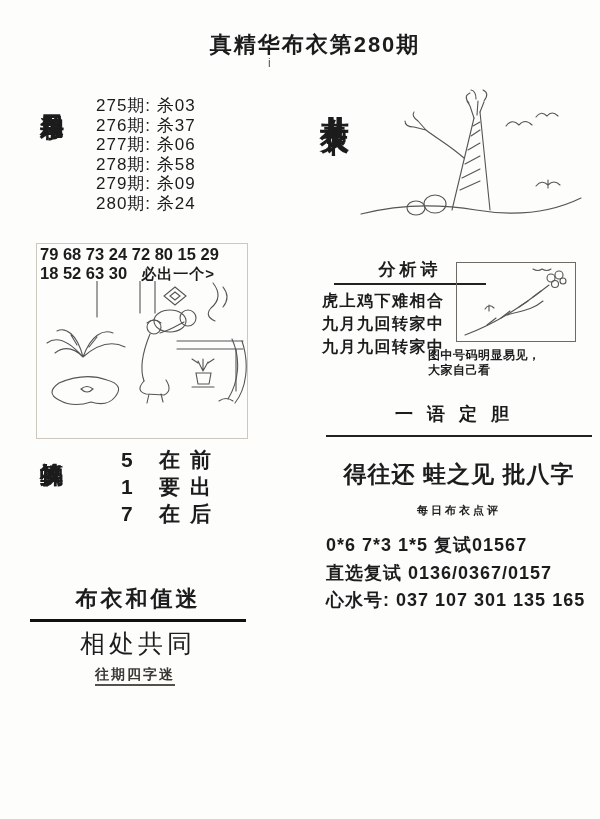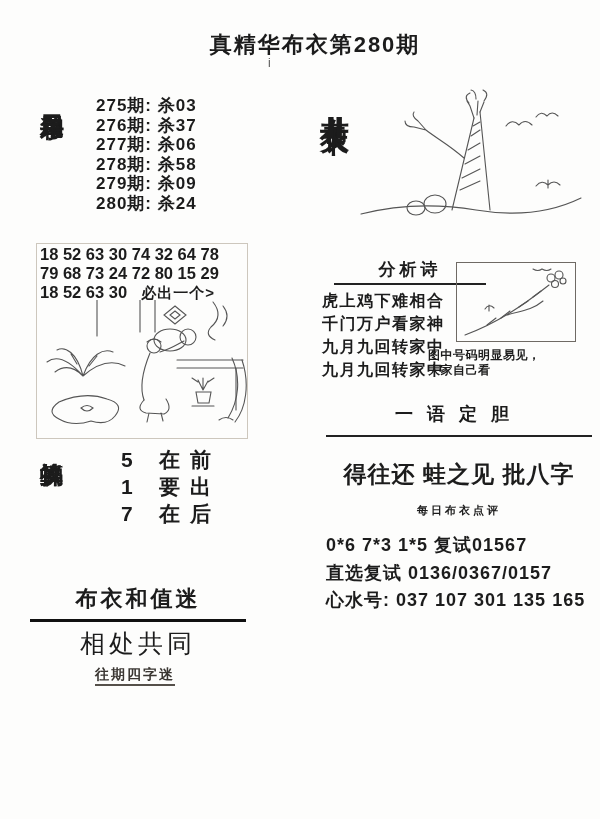--- a/index.html
+++ b/index.html
@@ -13,21 +13,21 @@
   
   .title{top:30px;left:15px;width:100%;text-align:center;
     font-size:22px;font-weight:bold;letter-spacing:2px;}
   .mark-i{top:56px;left:268px;font-size:12px;color:#555;}
 
   
   .daily-kill{top:96px;left:40px;display:flex;}
   .v-label{writing-mode:vertical-rl;text-orientation:upright;
     font-weight:bold;line-height:1;}
   .daily-kill .v-label{font-size:24px;height:118px;letter-spacing:0;}
-  .kill-rows{margin-left:32px;font-size:17px;font-weight:bold;line-height:19.5px;}
+  .kill-rows{margin-left:32px;font-size:17px;font-weight:normal;line-height:19.5px;}
   .kill-rows div{white-space:nowrap;letter-spacing:1px;}
 
   
   .combo{top:243px;left:36px;width:212px;height:196px;
     border:1px solid #cdc7bd;box-sizing:border-box;}
   .combo-header{text-align:center;font-size:17px;font-weight:bold;
     letter-spacing:2px;border-bottom:2px solid #222;padding:1px 0 1px 0;}
   .combo-rows{font-size:16.5px;font-weight:bold;line-height:19px;
     padding:1px 3px 0 3px;white-space:nowrap;}
   .combo-row3{display:flex;gap:14px;}
@@ -99,21 +99,20 @@
       <div>276期: 杀37</div>
       <div>277期: 杀06</div>
       <div>278期: 杀58</div>
       <div>279期: 杀09</div>
       <div>280期: 杀24</div>
     </div>
   </div>
 
   <div class="abs combo">
     <div class="combo-rows">
-      <div>18 52 63 30 74 32 64 78</div>
       <div>79 68 73 24 72 80 15 29</div>
       <div class="combo-row3">
         <span>18 52 63 30</span>
         <span class="combo-note">必出一个&gt;</span>
       </div>
     </div>
 
     <svg class="sketch combo-art" width="210" height="126" viewBox="0 0 210 126">
       <path d="M60,0 V36 M103,0 V32 M118,0 V32"></path>
       <path d="M138,6 l11,9 l-11,9 l-11,-9 Z M138,11 l5,4 l-5,4 l-5,-4 Z"></path>
@@ -176,21 +175,20 @@
     <ellipse cx="79" cy="118" rx="11" ry="9"></ellipse>
     <ellipse cx="60" cy="122" rx="9" ry="7"></ellipse>
     <path d="M150,40 q6,-8 13,-1 q6,-7 13,0 M180,31 q5,-7 11,-1 q5,-6 11,0"></path>
     <path d="M180,100 q6,-7 12,-1 q6,-6 12,0 m-12,-5 v8"></path>
   </svg>
 
   <div class="abs poem">
     <div class="poem-header">分析诗</div>
     <div class="poem-lines">
       <div>虎上鸡下难相合</div>
-      <div>千门万户看家神</div>
       <div>九月九回转家中</div>
       <div>九月九回转家中</div>
     </div>
   </div>
 
   <div class="abs poem-box">
     <svg class="sketch" width="118" height="78" viewBox="0 0 118 78">
       <path d="M8,72 C40,60 64,44 92,22"></path>
       <path d="M50,52 C62,48 74,48 86,38"></path>
       <path d="M30,62 l9,-7 M44,55 l9,-7 M62,44 l9,-6 M76,34 l8,-6"></path>

